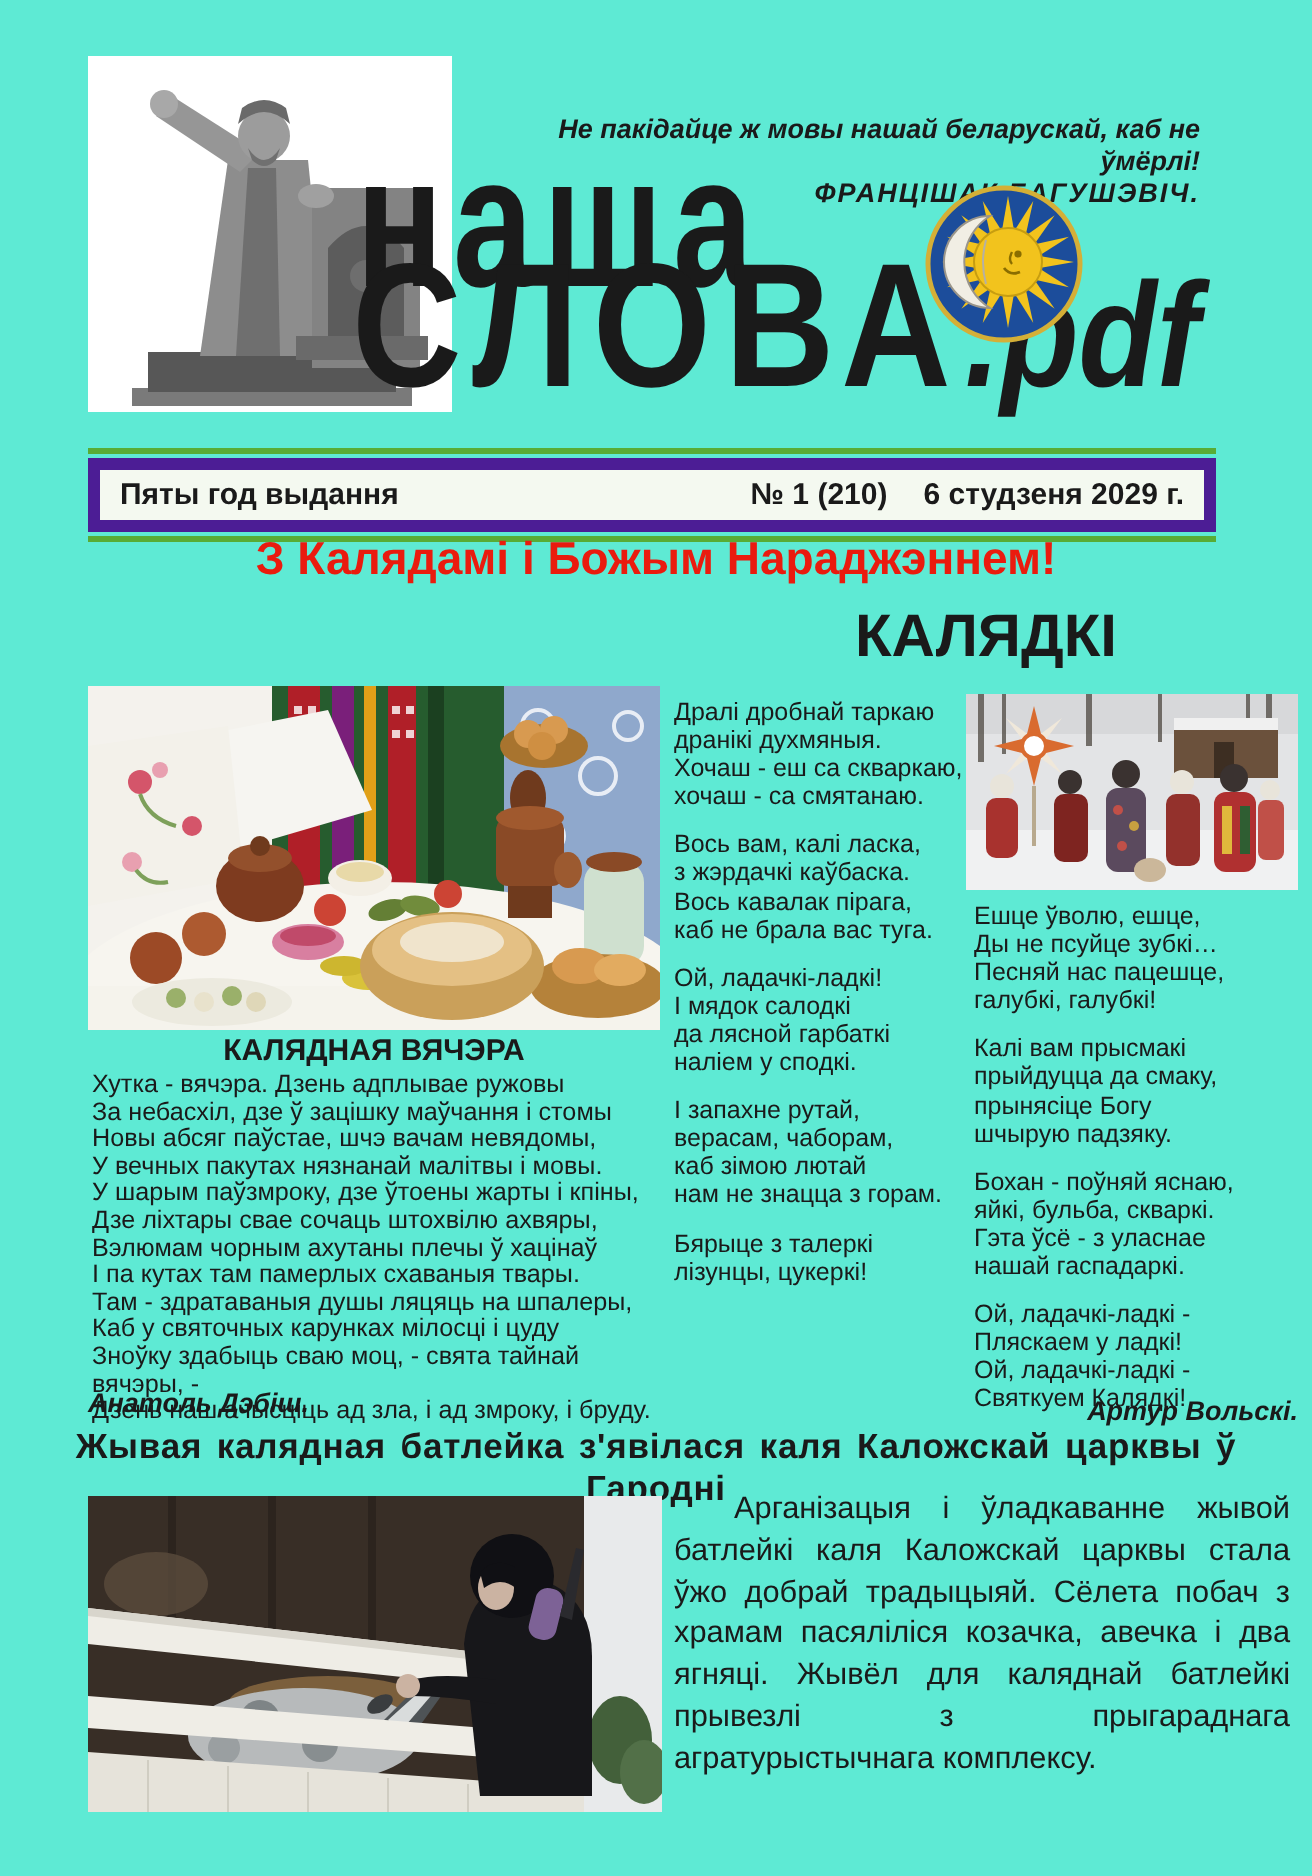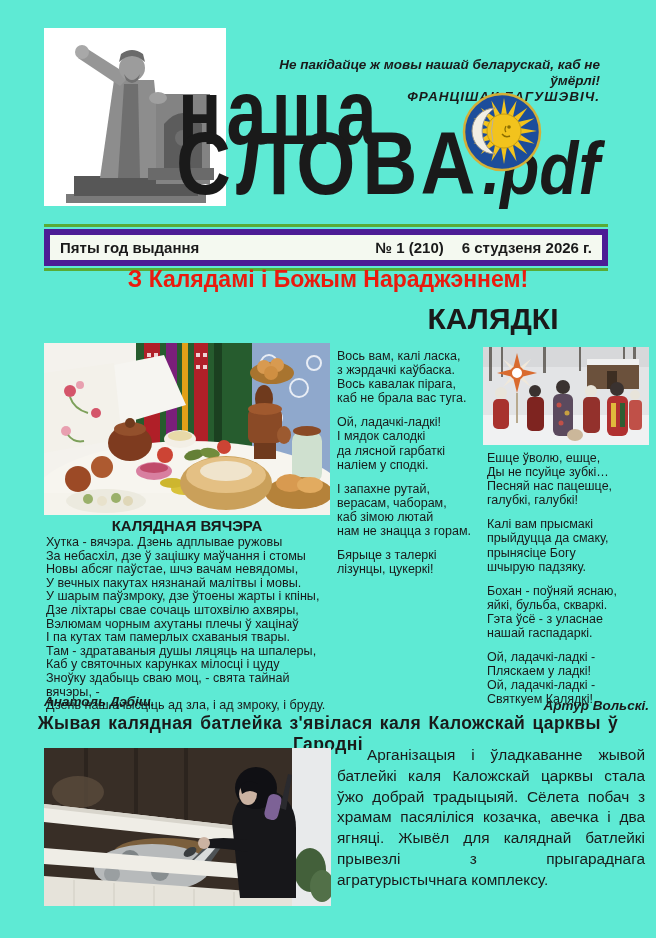--- a/index.html
+++ b/index.html
@@ -117,21 +117,21 @@
       <path d="M44 34 Q42 38 44 40" stroke="#8a6d00" stroke-width="1.2" fill="none"></path>
       <path d="M33 16 A27 27 0 0 0 33 62 A21 21 0 0 1 33 16 Z" fill="#f1eee4" stroke="#9a958a" stroke-width="1"></path>
       <path d="M31 28 Q28 39 31 50" stroke="#b5b0a4" stroke-width="1" fill="none"></path>
     </svg>
   </div>
 
   <div class="issue-bar">
     <div class="issue-inner">
       <span>Пяты год выдання</span>
       <span class="issue-right">
-        <span>№ 1 (210)</span><span>6 студзеня 2026 г.</span>
+        <span>№ 1 (210)</span><span>6 студзеня 2029 г.</span>
       </span>
     </div>
   </div>
 
   <div class="headline-red">З Калядамі і Божым Нараджэннем!</div>
 
   <div class="col-title t-kaliadki">КАЛЯДКІ</div>
 
   <div class="photo p-food">
     <svg width="286" height="172" viewBox="0 0 286 172">
@@ -277,20 +277,24 @@
         <rect x="128" y="56" width="5" height="24" fill="#e0b83c"></rect>
           <rect x="137" y="56" width="5" height="24" fill="#2f5e32"></rect>
         <circle cx="152" cy="48" r="5" fill="#e8e4da"></circle>
           <rect x="146" y="53" width="13" height="30" rx="4" fill="#c05048"></rect>
         <ellipse cx="92" cy="88" rx="8" ry="6" fill="#cbb79a"></ellipse>
       </g>
     </svg>
   </div>
 
   <div class="stanzas st-left">
+    <p>Дралі дробнай таркаю
+дранікі духмяныя.
+Хочаш - еш са скваркаю,
+хочаш - са смятанаю.</p>
     <p>Вось вам, калі ласка,
 з жэрдачкі каўбаска.
 Вось кавалак пірага,
 каб не брала вас туга.</p>
     <p>Ой, ладачкі-ладкі!
 І мядок салодкі
 да лясной гарбаткі
 наліем у сподкі.</p>
     <p>І запахне рутай,
 верасам, чаборам,

